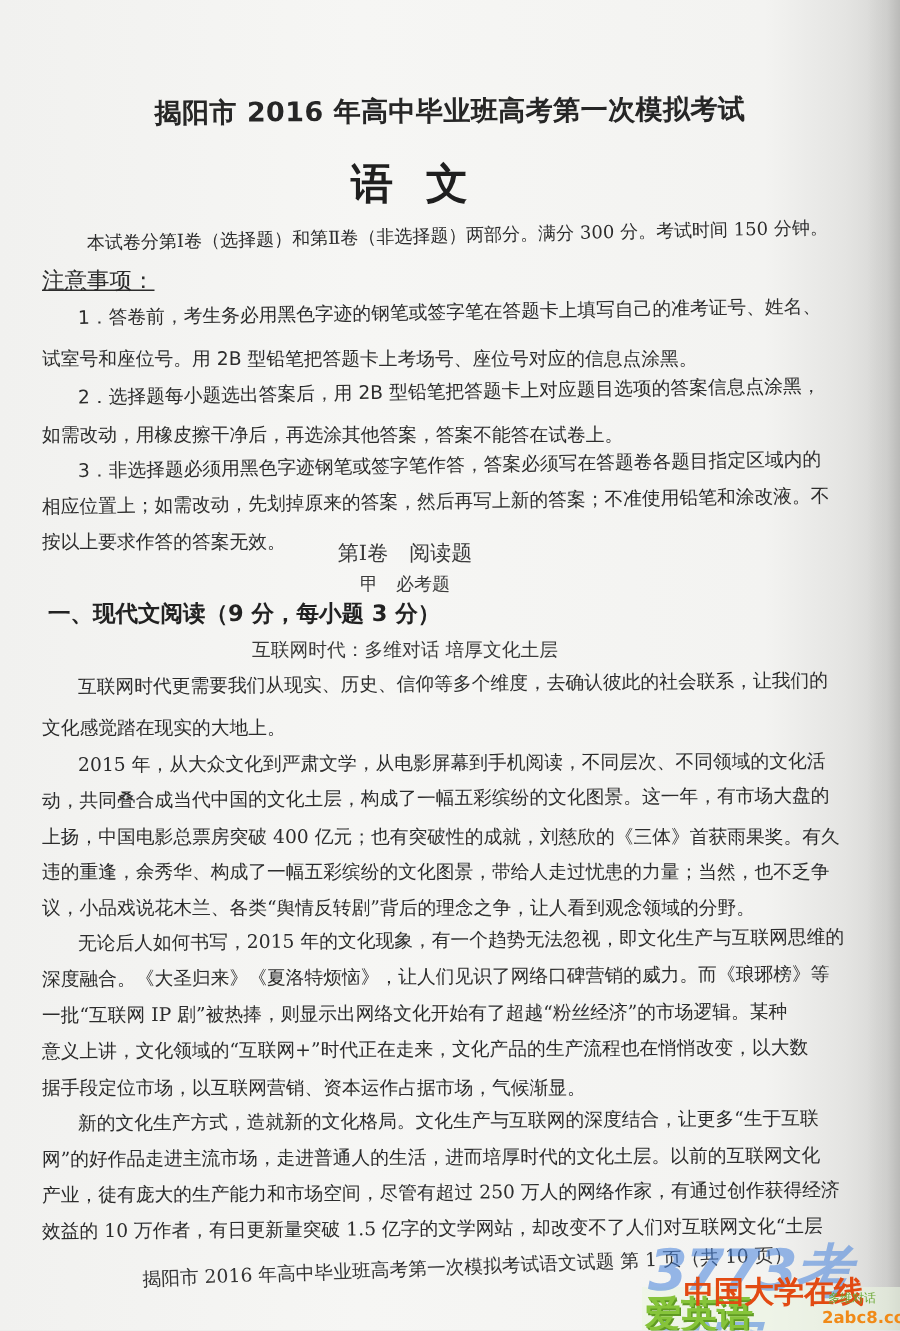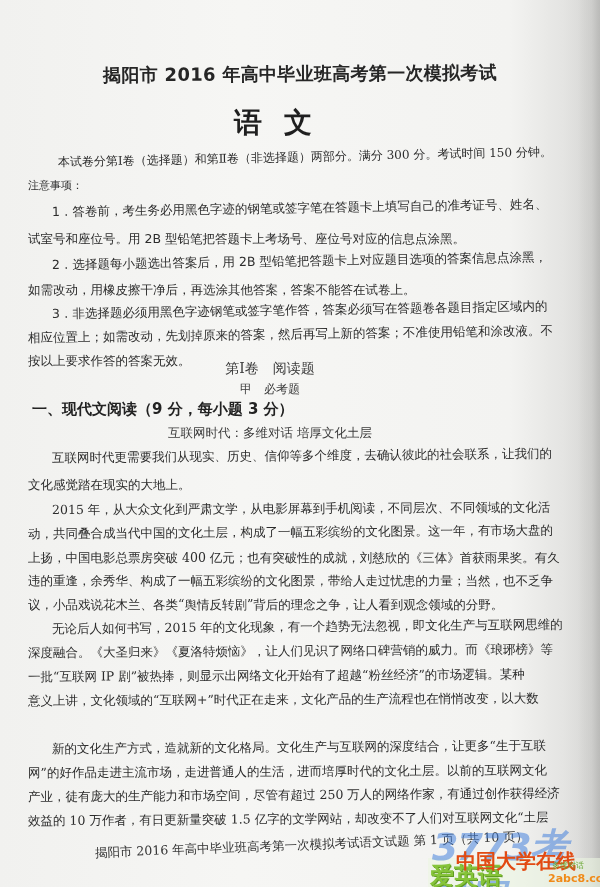--- a/index.html
+++ b/index.html
@@ -71,21 +71,21 @@
 </head>
 <body>
 
 <div class="page">
   <div class="right-edge"></div>
 
   <div class="title">揭阳市 2016 年高中毕业班高考第一次模拟考试</div>
   <div class="subject">语文</div>
 
   <div class="line serif" style="left:58px; top:154px; font-size:12px; transform:rotate(-1.2deg); transform-origin:left center;">本试卷分第Ⅰ卷（选择题）和第Ⅱ卷（非选择题）两部分。满分 300 分。考试时间 150 分钟。</div>
-  <div class="line sans" style="left:28px; top:178px; font-size:11px;">注意事项：</div>
+  <div class="line sans" style="left:28px; top:178px; font-size:15px;text-decoration:underline;">注意事项：</div>
 
   <div class="line sans" style="left:52px; top:204px; font-size:12.5px; transform:rotate(-0.9deg); transform-origin:left center;">1．答卷前，考生务必用黑色字迹的钢笔或签字笔在答题卡上填写自己的准考证号、姓名、</div>
   <div class="line sans" style="left:28px; top:231px; font-size:12.5px;">试室号和座位号。用 2B 型铅笔把答题卡上考场号、座位号对应的信息点涂黑。</div>
   <div class="line sans" style="left:52px; top:257px; font-size:12.5px; transform:rotate(-0.9deg); transform-origin:left center;">2．选择题每小题选出答案后，用 2B 型铅笔把答题卡上对应题目选项的答案信息点涂黑，</div>
   <div class="line sans" style="left:28px; top:282px; font-size:12.5px;">如需改动，用橡皮擦干净后，再选涂其他答案，答案不能答在试卷上。</div>
   <div class="line sans" style="left:52px; top:306px; font-size:12.5px; transform:rotate(-0.9deg); transform-origin:left center;">3．非选择题必须用黑色字迹钢笔或签字笔作答，答案必须写在答题卷各题目指定区域内的</div>
   <div class="line sans" style="left:28px; top:330px; font-size:12.5px; transform:rotate(-0.8deg); transform-origin:left center;">相应位置上；如需改动，先划掉原来的答案，然后再写上新的答案；不准使用铅笔和涂改液。不</div>
   <div class="line sans" style="left:28px; top:353px; font-size:12.5px;">按以上要求作答的答案无效。</div>
 
 
@@ -99,20 +99,21 @@
   <div class="line serif" style="left:28px; top:477px;">文化感觉踏在现实的大地上。</div>
   <div class="line serif" style="left:52px; top:502px; transform:rotate(-0.3deg); transform-origin:left center;">2015 年，从大众文化到严肃文学，从电影屏幕到手机阅读，不同层次、不同领域的文化活</div>
   <div class="line serif" style="left:28px; top:526px; transform:rotate(-0.4deg); transform-origin:left center;">动，共同叠合成当代中国的文化土层，构成了一幅五彩缤纷的文化图景。这一年，有市场大盘的</div>
   <div class="line serif" style="left:28px; top:550px;">上扬，中国电影总票房突破 400 亿元；也有突破性的成就，刘慈欣的《三体》首获雨果奖。有久</div>
   <div class="line serif" style="left:28px; top:573px;">违的重逢，余秀华、构成了一幅五彩缤纷的文化图景，带给人走过忧患的力量；当然，也不乏争</div>
   <div class="line serif" style="left:28px; top:597px;">议，小品戏说花木兰、各类“舆情反转剧”背后的理念之争，让人看到观念领域的分野。</div>
   <div class="line serif" style="left:52px; top:621px; transform:rotate(-0.5deg); transform-origin:left center;">无论后人如何书写，2015 年的文化现象，有一个趋势无法忽视，即文化生产与互联网思维的</div>
   <div class="line serif" style="left:28px; top:645px; transform:rotate(-0.4deg); transform-origin:left center;">深度融合。《大圣归来》《夏洛特烦恼》，让人们见识了网络口碑营销的威力。而《琅琊榜》等</div>
   <div class="line serif" style="left:28px; top:669px; transform:rotate(-0.3deg); transform-origin:left center;">一批“互联网 IP 剧”被热捧，则显示出网络文化开始有了超越“粉丝经济”的市场逻辑。某种</div>
   <div class="line serif" style="left:28px; top:693px; transform:rotate(-0.3deg); transform-origin:left center;">意义上讲，文化领域的“互联网+”时代正在走来，文化产品的生产流程也在悄悄改变，以大数</div>
+  <div class="line serif" style="left:28px; top:717px;">据手段定位市场，以互联网营销、资本运作占据市场，气候渐显。</div>
   <div class="line serif" style="left:52px; top:741px; transform:rotate(-0.4deg); transform-origin:left center;">新的文化生产方式，造就新的文化格局。文化生产与互联网的深度结合，让更多“生于互联</div>
   <div class="line serif" style="left:28px; top:765px; transform:rotate(-0.3deg); transform-origin:left center;">网”的好作品走进主流市场，走进普通人的生活，进而培厚时代的文化土层。以前的互联网文化</div>
   <div class="line serif" style="left:28px; top:789px; transform:rotate(-0.4deg); transform-origin:left center;">产业，徒有庞大的生产能力和市场空间，尽管有超过 250 万人的网络作家，有通过创作获得经济</div>
   <div class="line serif" style="left:28px; top:813px; transform:rotate(-0.4deg); transform-origin:left center;">效益的 10 万作者，有日更新量突破 1.5 亿字的文学网站，却改变不了人们对互联网文化“土层</div>
 
   <div class="footer">揭阳市 2016 年高中毕业班高考第一次模拟考试语文试题 第 1 页（共 10 页）</div>
 
   <div class="wm-box"></div>
   <div class="wm-3773">3773考试网</div>
   <div class="wm-aiyingyu">爱英语</div>

